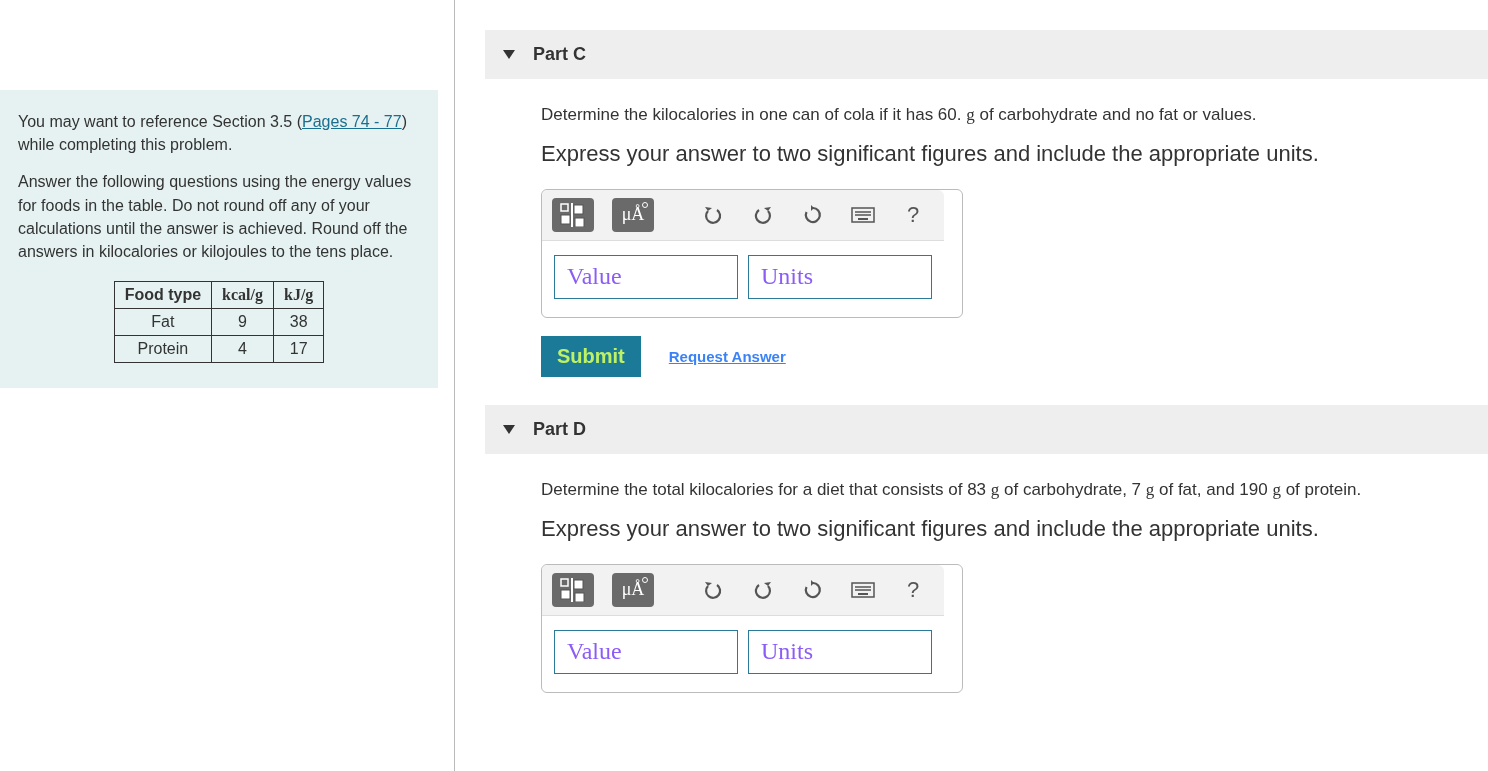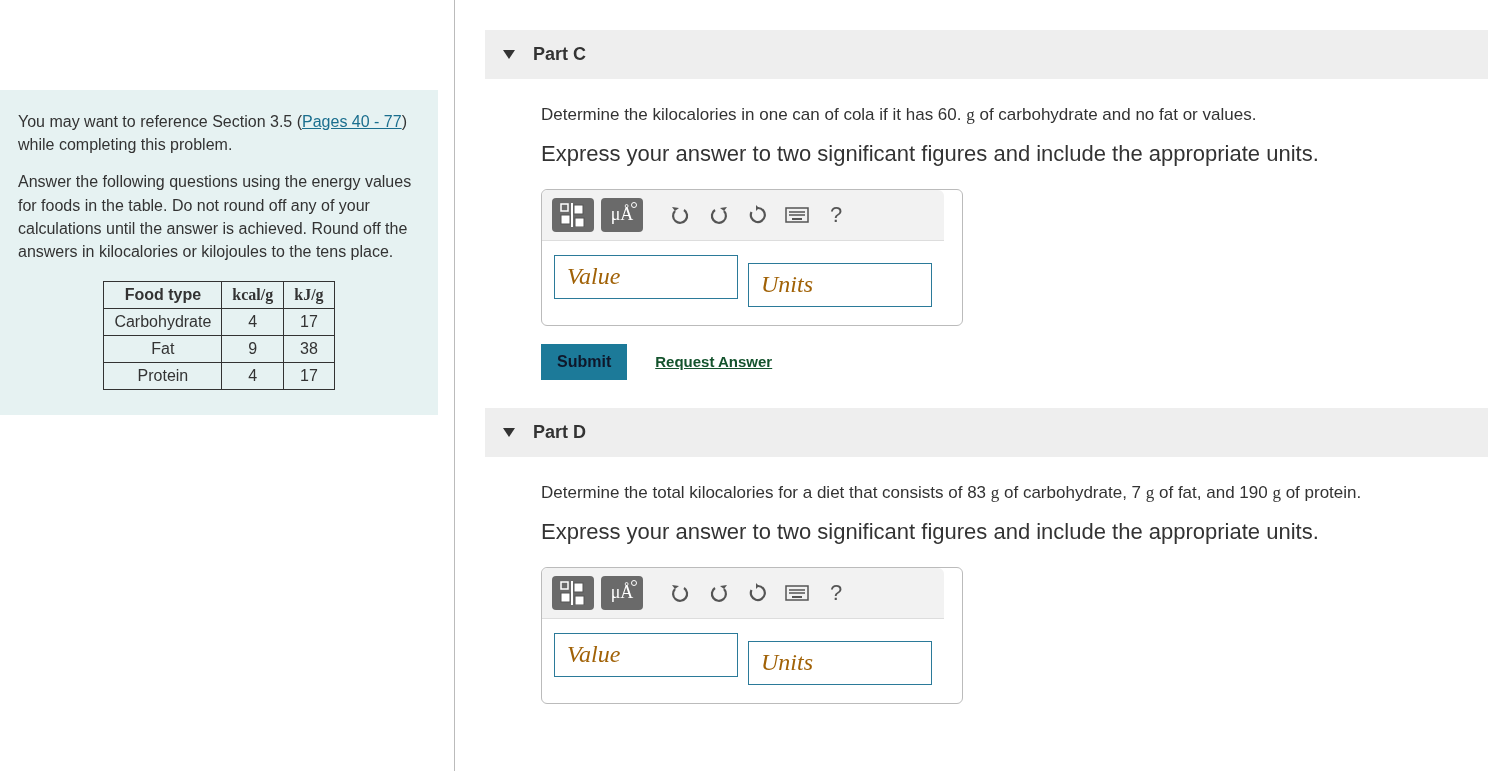--- a/index.html
+++ b/index.html
@@ -122,21 +122,21 @@
     width: 420px;
     margin-bottom: 18px;
   }
   .toolbar {
     background: #f2f2f2;
     border-bottom: 1px solid #ddd;
     border-radius: 6px 6px 0 0;
     padding: 8px 10px;
     display: flex;
     align-items: center;
-    gap: 5px;
+    gap: 16px;
     width:382px;
   }
   .tool-btn {
     height: 34px;
     min-width: 34px;
     display: inline-flex;
     align-items: center;
     justify-content: center;
     cursor: pointer;
     font-size: 18px;
@@ -172,74 +172,68 @@
     display: flex;
     gap: 10px;
   }
   .fake-input {
     border: 1px solid #2b7a99;
     height: 42px;
     display: flex;
     align-items: center;
     padding: 0 12px;
     font-family: "Times New Roman", serif;
-    font-style: italic;
     font-size: 24px;
-    color: #a16207;
+    color: #8b5cf6;
     cursor: text;
     background: #fff;
   }
   .fake-input.value { width: 158px; }
-  .fake-input.units { width: 158px; margin-top: 8px; }
+  .fake-input.units { width: 158px; }
 
   .submit-row {
     display: flex;
     align-items: center;
     gap: 28px;
   }
   .submit-btn {
     background: #1c7a99;
-    color: #0f172a;
+    color: #bef264;
     border: none;
-    font-size: 16px;
+    font-size: 20px;
     font-weight: bold;
     padding: 9px 16px;
     cursor: pointer;
   }
   .request-link {
-    color: #14532d;
+    color: #3b82f6;
     font-weight: bold;
     text-decoration: underline;
     cursor: pointer;
     font-size: 15px;
   }
 </style>
 </head>
 <body>
 
 <div class="page">
 
   <div class="left-col">
     <div class="intro-box">
       <div class="intro-p1">
-        <span>You may want to reference Section 3.5 (</span><span class="intro-link">Pages 40 - 77</span><span>) while completing this problem.</span>
+        <span>You may want to reference Section 3.5 (</span><span class="intro-link">Pages 74 - 77</span><span>) while completing this problem.</span>
       </div>
       <div class="intro-p2">Answer the following questions using the energy values for foods in the table. Do not round off any of your calculations until the answer is achieved. Round off the answers in kilocalories or kilojoules to the tens place.</div>
 
       <table class="food-table">
         <tbody>
             <tr>
           <th class="hdr-food">Food type</th>
           <th class="hdr">kcal/g</th>
           <th class="hdr">kJ/g</th>
-        </tr>
-        <tr>
-          <td>Carbohydrate</td>
-          <td class="num">4</td>
-          <td class="num">17</td>
         </tr>
         <tr>
           <td>Fat</td>
           <td class="num">9</td>
           <td class="num">38</td>
         </tr>
         <tr>
           <td>Protein</td>
           <td class="num">4</td>
           <td class="num">17</td>

